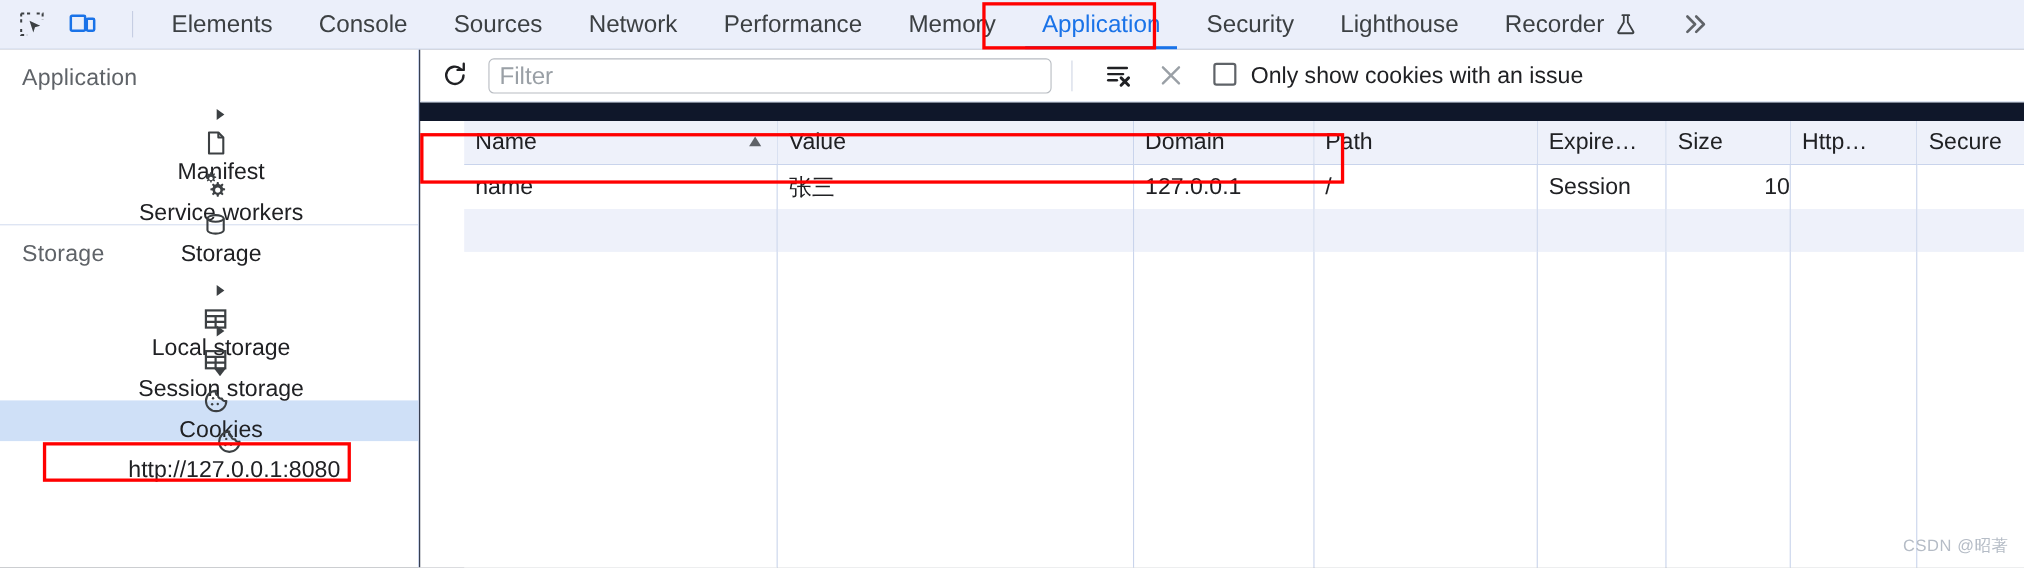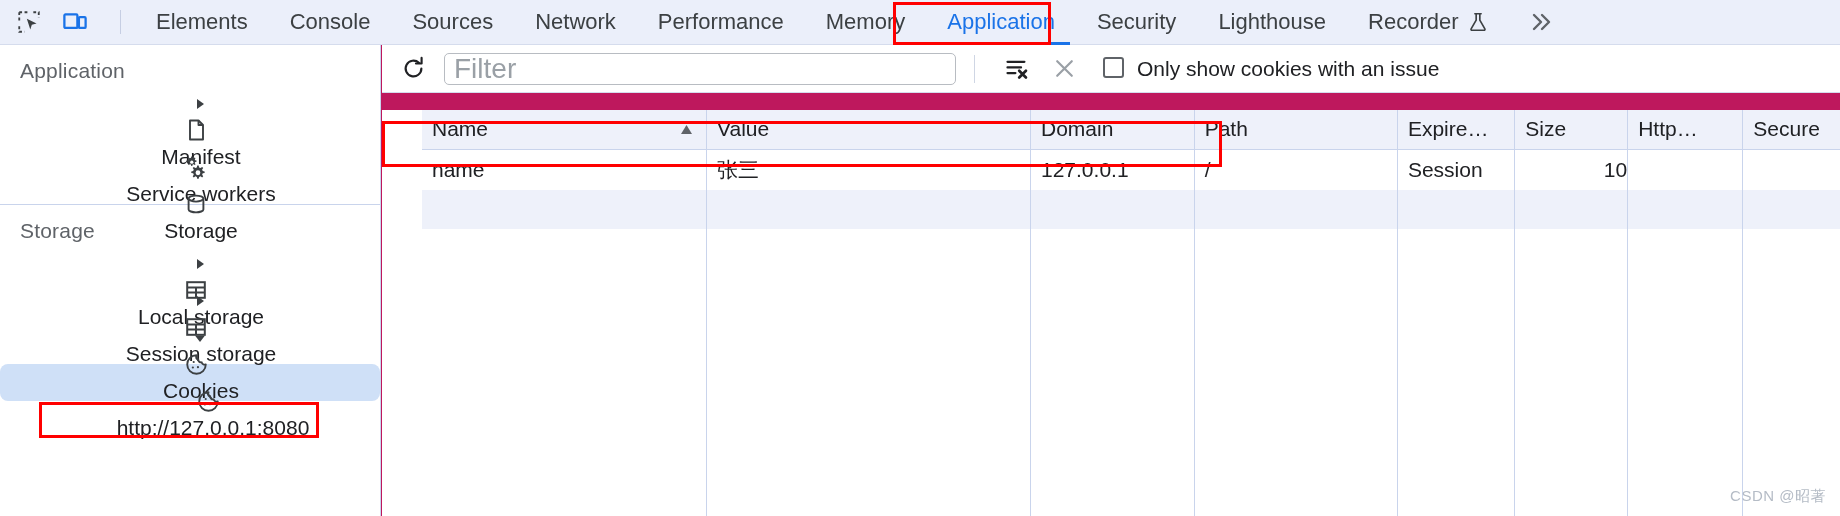--- a/index.html
+++ b/index.html
@@ -3,21 +3,21 @@
 <meta charset="utf-8">
 <style>
   * { box-sizing: border-box; }
   html, body {
     margin: 0; padding: 0;
     width: 1840px; height: 516px;
     overflow: hidden;
     background: #ffffff;
     font-family: "Liberation Sans", "DejaVu Sans", sans-serif;
   }
-  #root { position: relative; width: 1840px; height: 516px; background:#be185d; }
+  #root { position: relative; width: 1840px; height: 516px; background:#0f172a; }
 
   
   .tabbar {
     position: absolute; left: 0; top: 0; width: 1840px; height: 45px;
     background: #ebeffa;
     border-bottom: 1px solid #d5dced;
     display: flex; align-items: center;
   }
   .tb-icons { display: flex; align-items: center; height: 100%; padding-left: 14px; gap: 16px; }
   .tb-icon { width: 30px; height: 30px; display: flex; align-items: center; justify-content: center; cursor: pointer; }
@@ -48,21 +48,21 @@
   }
   .sb-group { background: #fff; }
   .sb-divider { height: 1px; background: #c9d4ec; margin: 0; }
   .sb-title {
     font-size: 21px; color: #5f6368; padding: 14px 0 10px 20px; letter-spacing: .2px;
   }
   .sb-item {
     display: flex; align-items: center; height: 37px; padding-left: 20px; cursor: pointer;
     font-size: 21px; color: #202124; white-space: nowrap; flex-direction: column;
   }
-  .sb-item.indent2 { padding-left: 44px; border-radius: 8px; }
+  .sb-item.indent2 { padding-left: 44px; }
   .sb-item.selected { background: #cfe0f7; }
   .arrow { width: 22px; flex: 0 0 22px; display: flex; align-items: center; justify-content: center; }
   .arrow.spacer { visibility: hidden; }
   .sb-ico { width: 30px; flex: 0 0 30px; display: flex; align-items: center; justify-content: center; margin-right: 8px; }
   .sb-label { padding-left: 2px; }
   .sb-item.selected .sb-label { color: #202124; }
 
   .anno-cookie-url {
     position: absolute; left: 39px; top: 402px; width: 280px; height: 36px;
     border: 3px solid #ff0000; pointer-events: none; z-index: 9;
@@ -71,21 +71,21 @@
   
   .filterbar {
     position: absolute; left: 382px; top: 45px; width: 1458px; height: 48px;
     background: #ffffff; display: flex; align-items: center;
     border-bottom: 1px solid #d5dced;
   }
   .fb-btn { width: 34px; height: 34px; display: flex; align-items: center; justify-content: center; cursor: pointer; margin-left: 14px; }
   .filter-input {
     width: 512px; height: 32px; margin-left: 14px;
     border: 1px solid #b8bcc2; border-radius: 5px; background: #fff;
-    font-size: 28px; color: #202124; padding: 0 9px;
+    font-size: 22px; color: #202124; padding: 0 9px;
     font-family: "Liberation Sans", sans-serif; outline: none;
   }
   .filter-input::placeholder { color: #9aa0a6; }
   .fb-sep { width: 1px; height: 28px; background: #cfd6e4; margin: 0 10px 0 18px; }
   .fb-chk-wrap { display: flex; align-items: flex-start; margin-left: 22px; cursor: pointer; }
   .fb-chk {
     width: 21px; height: 21px; border: 2px solid #5f6368; border-radius: 3px; background: #fff;
   }
   .fb-chk-label { font-size: 21px; color: #202124; margin-left: 13px; white-space: nowrap; }
 

